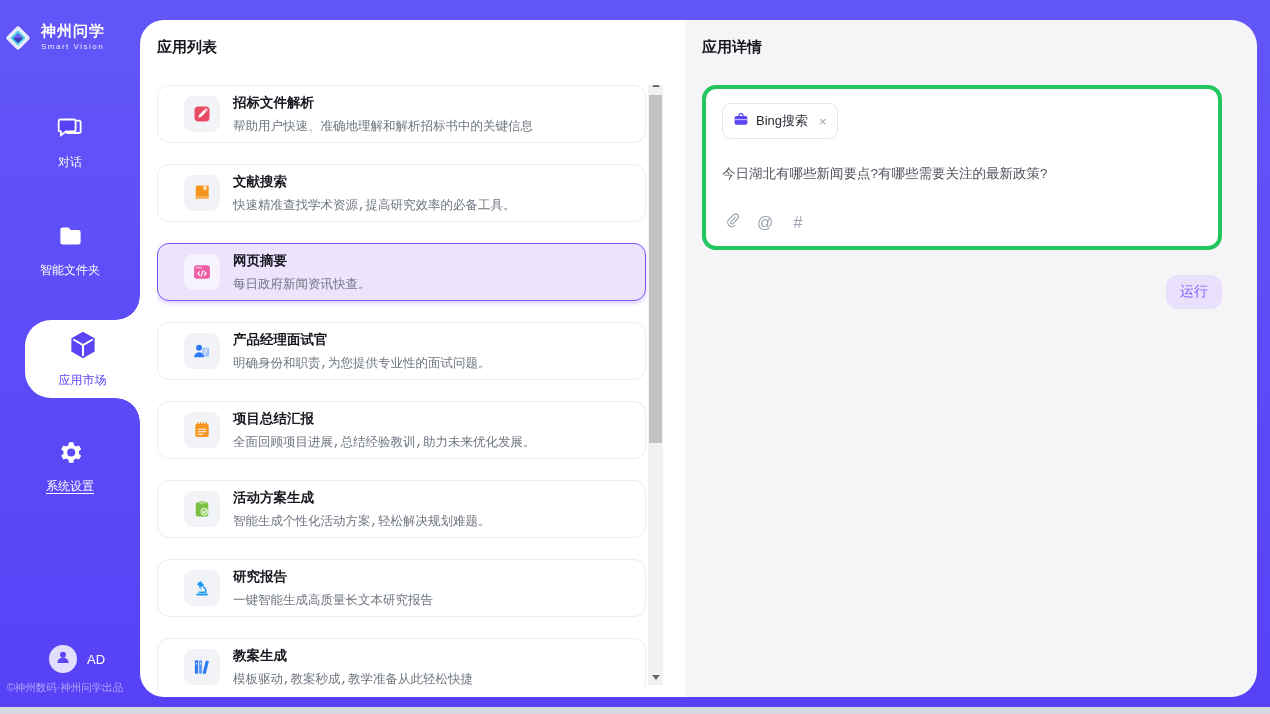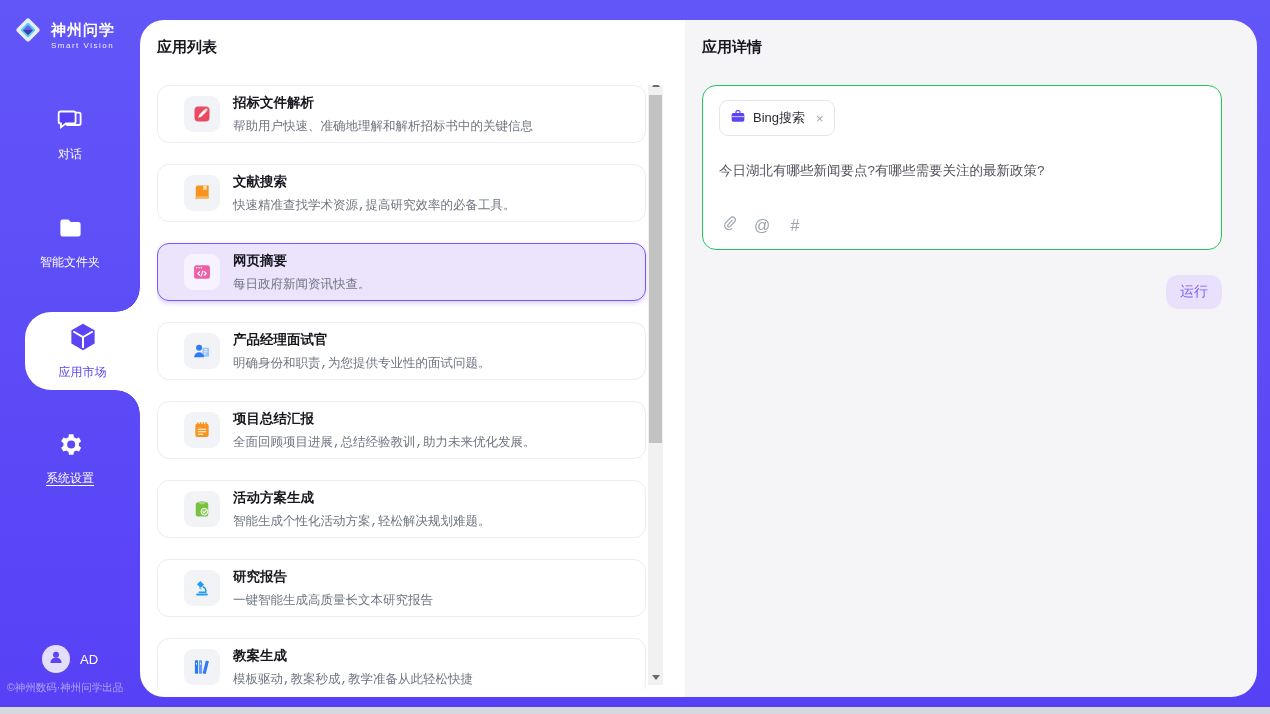--- a/index.html
+++ b/index.html
@@ -9,21 +9,21 @@
     background:#d7d8df;
     overflow:hidden;
   }
   .app {
     position:relative; width:1270px; height:707px;
     background:linear-gradient(180deg,#6256f8 0%,#5741f6 100%);
     display:flex;
   }
   
   .sidebar { position:relative; width:140px; height:100%; flex:0 0 140px; color:#fff; }
-  .logo { display:flex; align-items:flex-end; gap:7px; padding:14px 0 0 12px; }
+  .logo { display:flex; align-items:flex-start; gap:7px; padding:14px 0 0 2px;margin-top:8px; }
   .logo-txt .t1 { font-size:15px; font-weight:bold; letter-spacing:1px; }
   .logo-txt .t2 { font-size:8px; color:rgba(255,255,255,.9); letter-spacing:1.5px; margin-top:1px; }
   .nav { margin-top:46px; }
   .nav-item {
     position:relative; height:78px; margin-bottom:30px;
     display:flex; flex-direction:column; align-items:center; justify-content:center;
     gap:8px; cursor:pointer;
   }
   .nav-item .lbl { font-size:12px; color:#fff; }
   .nav-item.underlined .lbl { text-decoration:underline; text-underline-offset:3px; }
@@ -32,21 +32,21 @@
   }
   .nav-item.selected::before {
     content:""; position:absolute; right:0; top:-24px; width:24px; height:24px;
     background:radial-gradient(circle 24px at 0 0, rgba(0,0,0,0) 23.4px, #fff 24px);
   }
   .nav-item.selected::after {
     content:""; position:absolute; right:0; bottom:-24px; width:24px; height:24px;
     background:radial-gradient(circle 24px at 0 100%, rgba(0,0,0,0) 23.4px, #fff 24px);
   }
   .nav-item.selected .lbl { color:#5b45f5; }
-  .user-row { position:absolute; left:0; bottom:34px; width:140px; display:flex; align-items:center; justify-content:center; gap:10px; }
+  .user-row { position:absolute; left:7px; bottom:34px; width:140px; display:flex; align-items:center; justify-content:center; gap:10px; }
   .avatar { width:28px; height:28px; border-radius:50%; background:#e3defb; display:flex; align-items:center; justify-content:center; }
   .user-name { font-size:13px; color:#fff; }
   .copyright { position:absolute; left:7px; bottom:12px; font-size:10.5px; color:rgba(255,255,255,.5); white-space:nowrap; }
   
   .main {
     position:absolute; left:140px; top:20px; right:13px; bottom:10px;
     border-radius:24px 26px 26px 24px; overflow:hidden; display:flex;
   }
   .list-panel { width:545px; flex:0 0 545px; background:#ffffff; padding:18px 0 0 17px; position:relative; }
   .panel-title { font-size:15px; font-weight:bold; color:#17171f; }
@@ -71,21 +71,21 @@
   .scrollbar { position:absolute; right:0; top:-8px; width:15px; height:608px; background:#f1f1f1; }
   .sb-btn { position:absolute; left:0; width:15px; height:15px; display:flex; align-items:center; justify-content:center; }
   .sb-up { top:0; } .sb-down { bottom:0; }
   .tri-up { width:0; height:0; border-left:4px solid transparent; border-right:4px solid transparent; border-bottom:5px solid #6b6b6b; }
   .tri-down { width:0; height:0; border-left:4px solid transparent; border-right:4px solid transparent; border-top:5px solid #6b6b6b; }
   .sb-thumb { position:absolute; left:1px; top:18px; width:13px; height:348px; background:#c2c2c2; }
   
   .detail-panel { flex:1; background:#f5f5f8; padding:18px 35px 0 17px; }
   .detail-card {
     margin-top:28px; width:520px; height:165px; background:#fff;
-    border:1px solid #22c55e; border-radius:14px; position:relative;
+    border:4px solid #22c55e; border-radius:14px; position:relative;
   }
   .tool-tag {
     display:inline-flex; align-items:center; gap:7px; margin:14px 0 0 16px;
     border:1px solid #e4e5ea; border-radius:9px; padding:7px 10px; background:#fff; cursor:pointer;
   }
   .tool-tag .tag-lbl { font-size:13px; color:#2b2b36; }
   .tool-tag .tag-close { font-size:13px; color:#9ca3af; margin-left:4px; cursor:pointer; }
   .question { margin:25px 16px 0 16px; font-size:13.5px; color:#52525e; line-height:1.45; }
   .attach-row { position:absolute; left:17px; bottom:13px; display:flex; align-items:center; gap:15px; color:#9aa1ad; }
   .attach-glyph { font-size:16px; color:#9aa1ad; cursor:pointer; width:18px; text-align:center; }

